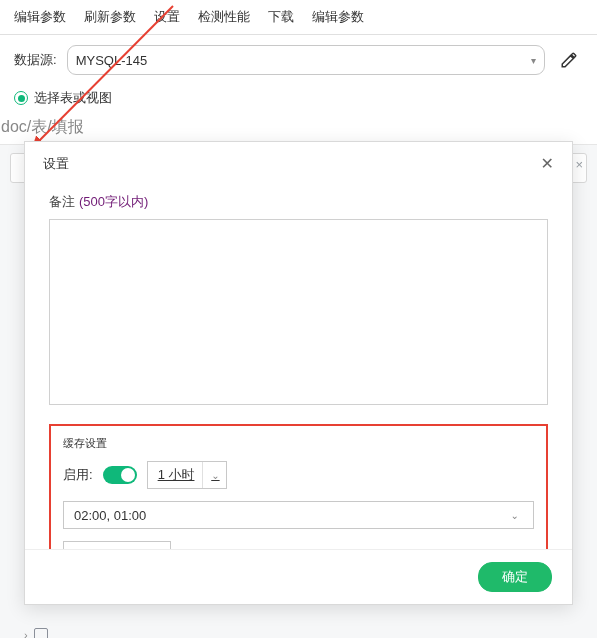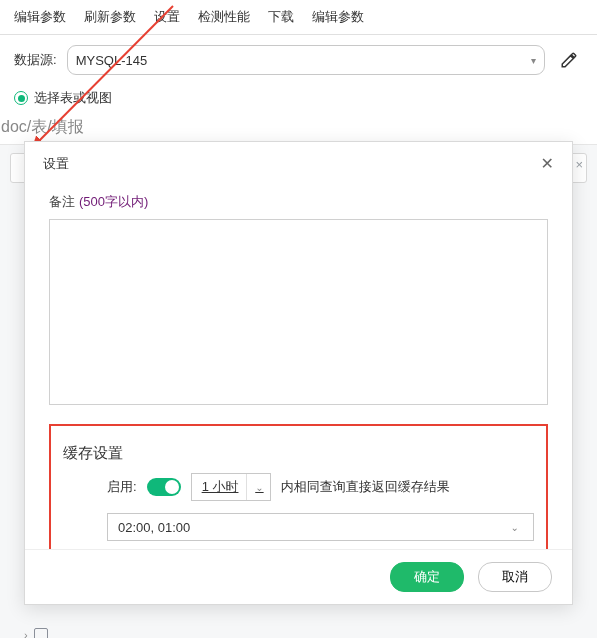--- a/index.html
+++ b/index.html
@@ -25,22 +25,22 @@
   .tree-row .db-icon{width:14px;height:14px;border:1px solid #8a8f99;border-radius:2px;display:inline-block;}
   
   .modal{position:absolute;left:24px;top:141px;width:549px;height:464px;background:#fff;border:1px solid #d9d9d9;box-shadow:0 4px 18px rgba(0,0,0,.12);display:flex;flex-direction:column;}
   .modal-hd{display:flex;align-items:center;justify-content:space-between;padding:12px 18px;}
   .modal-hd .close{cursor:pointer;color:#666;font-size:16px;}
   .modal-body{flex:1;padding:8px 24px 10px;overflow:auto;}
   .remark-lbl{color:#444;}
   .remark-lbl .hint{color:#701a75;margin-left:4px;}
   .remark-area{width:100%;height:186px;border:1px solid #d0d0d0;margin-top:8px;resize:none;font:inherit;padding:6px;}
   .cache-box{border:2px solid #e74032;margin-top:16px;padding:10px 12px 14px;}
-  .cache-title{font-size:15px;margin-bottom:10px;margin-top:8px;}
-  .row{display:flex;align-items:center;gap:10px;margin-bottom:12px;flex-wrap:wrap;margin-left:44px;}
+  .cache-title{font-size:11px;margin-bottom:10px;}
+  .row{display:flex;align-items:center;gap:10px;margin-bottom:12px;flex-wrap:wrap;}
   .toggle{width:34px;height:18px;background:#0fb87a;border-radius:9px;position:relative;cursor:pointer;}
   .toggle::after{content:"";position:absolute;width:14px;height:14px;background:#fff;border-radius:50%;top:2px;right:2px;}
   .combo{display:flex;align-items:center;border:1px solid #c8c8c8;height:28px;padding:0 6px 0 10px;background:#fff;min-width:80px;justify-content:space-between;text-decoration:underline;}
   .combo .arrow{font-size:10px;color:#888;padding-left:8px;border-left:1px solid #e0e0e0;height:100%;display:flex;align-items:center;}
   .time-input{flex:1;display:flex;align-items:center;border:1px solid #c8c8c8;height:28px;padding:0 14px 0 10px;background:#fff;justify-content:space-between;min-width:200px;}
   .time-input .arrow{font-size:10px;color:#888;}
   .small-btn{border:1px solid #c8c8c8;background:#fff;padding:5px 14px;cursor:pointer;font:inherit;}
   .modal-ft{display:flex;justify-content:flex-end;gap:14px;padding:12px 20px;border-top:1px solid #eee;background:#fff;}
   .btn{min-width:74px;height:30px;border:1px solid #c8c8c8;background:#fff;cursor:pointer;font:inherit;border-radius:14px;}
   .btn.primary{background:#1fba6a;border-color:#1fba6a;color:#fff;}
@@ -117,28 +117,26 @@
 
     <div class="cache-box">
       <div class="cache-title">缓存设置</div>
       <div class="row">
         <span>启用:</span>
         <div class="toggle"></div>
         <div class="combo">
           <span>1 小时</span>
           <span class="arrow">⌄</span>
         </div>
-        <span>内相同查询直接返回缓存结果</span>
       </div>
       <div class="row">
         <div class="time-input">
           <span>02:00, 01:00</span>
           <span class="arrow">⌄</span>
         </div>
       </div>
       <button class="small-btn">手动清除缓存</button>
     </div>
   </div>
   <div class="modal-ft">
     <button class="btn primary">确定</button>
-    <button class="btn">取消</button>
   </div>
 </div>
 
 </body></html>

